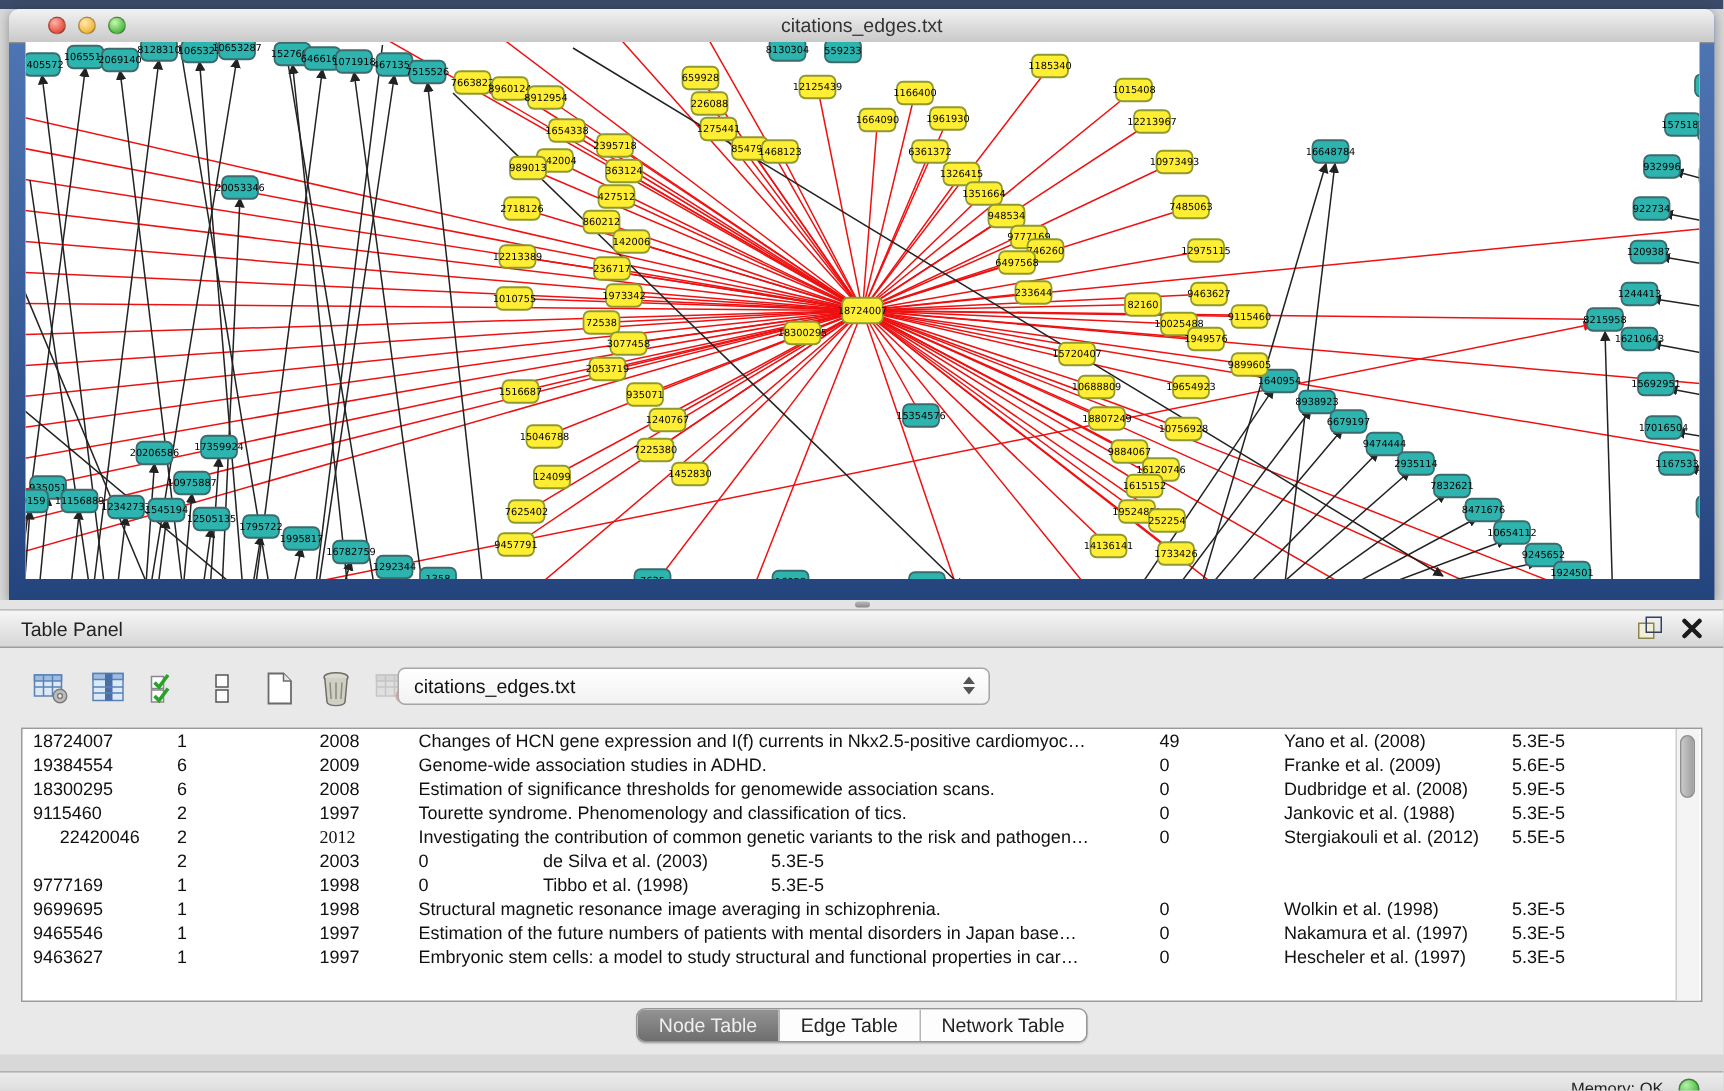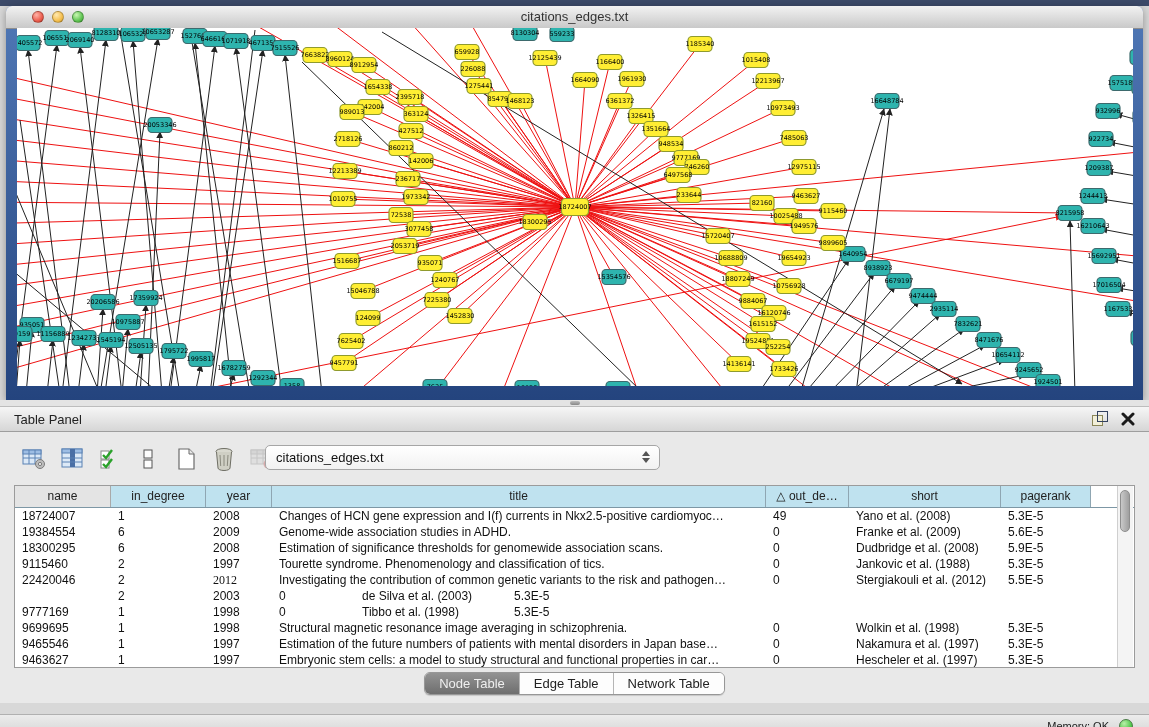--- a/index.html
+++ b/index.html
@@ -888,29 +888,20 @@
 
   <div class="combo">
     <span>citations_edges.txt</span>
     <span class="stepper">
         <span class="up"></span>
         <span class="down"></span>
       </span>
   </div>
 
   <div class="tablebox">
-    <div class="thead">
-        <div class="th first" style="width: 96px;">name</div>
-        <div class="th" style="width: 95px;">in_degree</div>
-        <div class="th" style="width: 66px;">year</div>
-        <div class="th" style="width: 494px;">title</div>
-        <div class="th" style="width: 83px;">△ out_de…</div>
-        <div class="th" style="width: 152px;">short</div>
-        <div class="th" style="width: 90px;">pagerank</div>
-      </div>
     <div class="tbody">
         <div class="tr">
           <div class="td" style="width: 96px;">18724007</div>
           <div class="td" style="width: 95px;">1</div>
           <div class="td" style="width: 66px;">2008</div>
           <div class="td" style="width: 494px;">Changes of HCN gene expression and I(f) currents in Nkx2.5-positive cardiomyoc…</div>
           <div class="td" style="width: 83px;">49</div>
           <div class="td" style="width: 152px;">Yano et al. (2008)</div>
           <div class="td" style="width: 90px;">5.3E-5</div>
         </div>
@@ -935,21 +926,21 @@
         <div class="tr">
           <div class="td" style="width: 96px;">9115460</div>
           <div class="td" style="width: 95px;">2</div>
           <div class="td" style="width: 66px;">1997</div>
           <div class="td" style="width: 494px;">Tourette syndrome. Phenomenology and classification of tics.</div>
           <div class="td" style="width: 83px;">0</div>
           <div class="td" style="width: 152px;">Jankovic et al. (1988)</div>
           <div class="td" style="width: 90px;">5.3E-5</div>
         </div>
         <div class="tr">
-          <div class="td" style="width: 96px;">22420046</div>
+          <div class="td" style="width: 96px; text-align: center;">22420046</div>
           <div class="td" style="width: 95px;">2</div>
           <div class="td" style="width: 66px; font-family: Liberation Serif, serif;">2012</div>
           <div class="td" style="width: 494px;">Investigating the contribution of common genetic variants to the risk and pathogen…</div>
           <div class="td" style="width: 83px;">0</div>
           <div class="td" style="width: 152px;">Stergiakouli et al. (2012)</div>
           <div class="td" style="width: 90px;">5.5E-5</div>
         </div>
         <div class="tr">
           <div class="td" style="width: 96px; margin-top: 21px;">14569117</div>
           <div class="td" style="width: 95px;">2</div>

